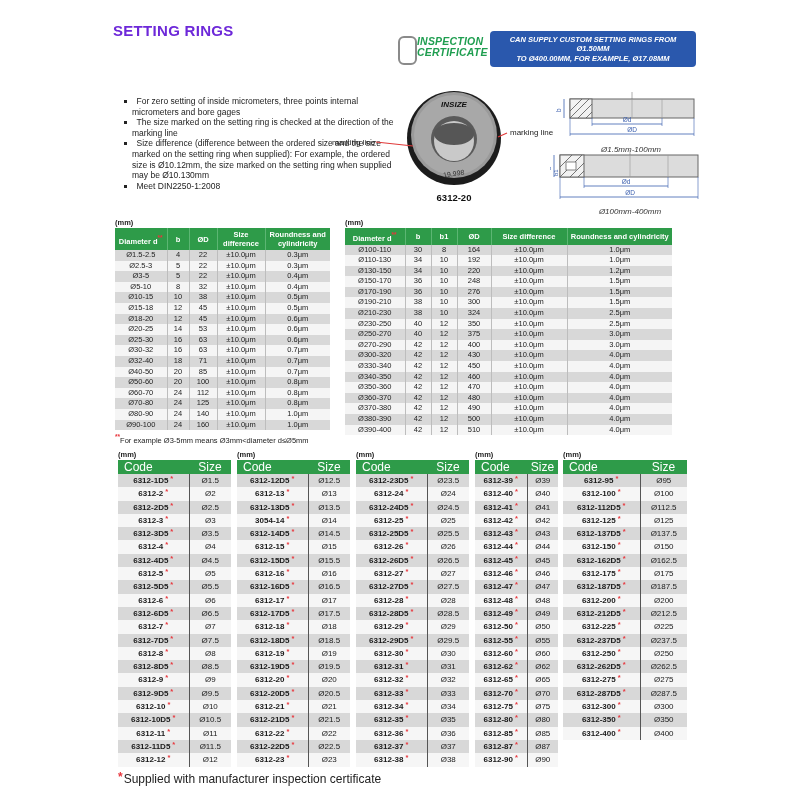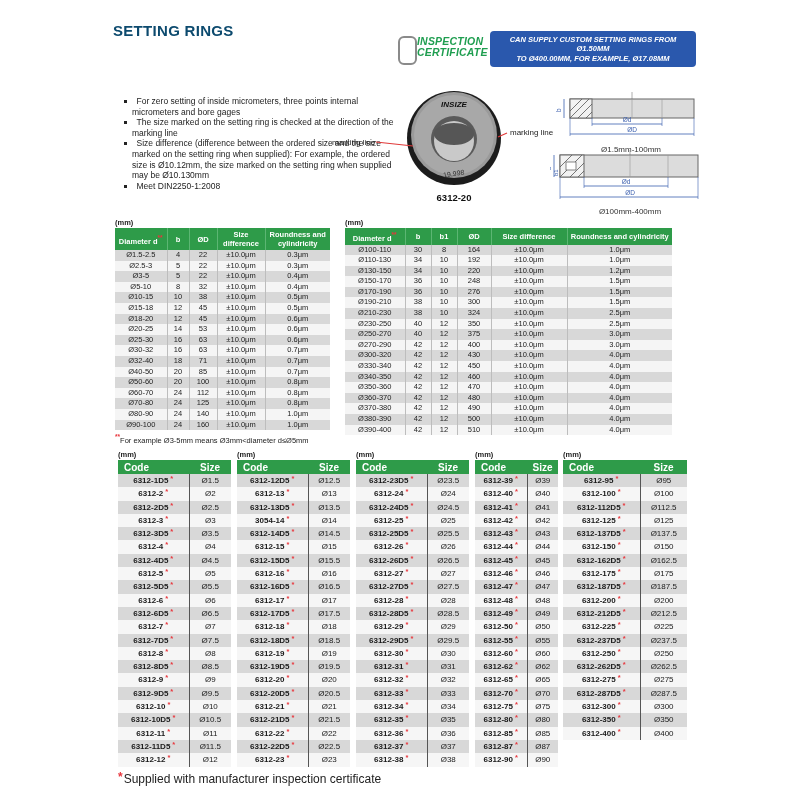--- a/index.html
+++ b/index.html
@@ -1,57 +1,57 @@
 <!DOCTYPE html>
 <html><head>
 <meta charset="utf-8">
 <style>
   * { box-sizing: border-box; margin: 0; padding: 0; }
   body { background:#fff; font-family:"Liberation Sans", sans-serif; }
   .page { position:relative; width:800px; height:800px; background:#ffffff; overflow:hidden; }
 
-  .title { position:absolute; left:113px; top:22px; font-size:15px; font-weight:bold; color:#0c4a6e; letter-spacing:.3px; }
+  .title { position:absolute; left:113px; top:22px; font-size:15px; font-weight:bold; color:#6d28d9; letter-spacing:.3px; }
 
   .cert { position:absolute; left:398px; top:36px; display:flex; gap:0; }
   .cert-badge { width:19px; height:29px; border:2.5px solid #8a8a8a; border-radius:6px; background:#fff; }
   .cert-text { color:#1f9e50; font-weight:bold; font-style:italic; font-size:10.5px; line-height:11px; letter-spacing:.2px; }
 
   .banner { position:absolute; left:490px; top:31px; width:206px; height:36px; background:#2a58ad; border-radius:4px;
             color:#fff; font-weight:bold; font-style:italic; font-size:7.5px; line-height:9.5px; text-align:center;
             display:flex; flex-direction:column; justify-content:center; padding:0 6px; }
 
   .features { position:absolute; left:122px; top:96px; width:282px; }
   .features ul { list-style:square inside; }
   .features li { font-size:8.5px; line-height:10.6px; color:#222; padding-left:2px; text-indent:-8px; margin-left:8px; }
 
   .figure { position:absolute; left:330px; top:88px; }
   .drawing1 { position:absolute; left:556px; top:92px; }
   .drawing2 { position:absolute; left:550px; top:150px; }
-  .draw-caption { font-size:8px; color:#333; text-align:center; margin-top:1px; }
+  .draw-caption { font-size:8px; color:#333; text-align:center; margin-top:1px;font-style:italic; }
 
   .mm { font-size:7.5px; font-weight:bold; color:#222; text-align:left; height:10px; }
 
   table { border-collapse:collapse; table-layout:fixed; width:100%; }
   .data-table th { background:#2e9b49; color:#fff; font-size:7.5px; font-weight:bold; text-align:center;
                    border-right:1px solid #5cb673; line-height:9px; padding:2px 1px; vertical-align:middle; }
   .data-table th:last-child, .code-table th:last-child { border-right:none; }
   .data-table td { font-size:7.5px; color:#222; text-align:center; border-right:1px solid #bdbdbd;
                    height:10.6px; line-height:10.6px; padding:0; white-space:nowrap; overflow:hidden; }
   .data-table td:last-child { border-right:none; }
   .data-table tbody tr:nth-child(odd) td { background:#d8d8d8; }
   .data-table tbody tr:nth-child(even) td { background:#f5f5f5; }
 
   .left-table-wrap  { position:absolute; left:115px; top:218px; width:215px; }
   .right-table-wrap { position:absolute; left:345px; top:218px; width:327px; }
 
   .foot-small { position:absolute; left:115px; top:433px; font-size:7.5px; color:#222; }
   sup.red { color:#e8363d; font-weight:bold; font-size:6.5px; }
 
   .codes { position:absolute; top:450px; }
-  .code-table th { background:#2e9b49; color:#fff; font-size:10px; font-weight:bold; text-align:left;
+  .code-table th { background:#2e9b49; color:#fff; font-size:12px; font-weight:normal; text-align:left;
                    padding:2.5px 0 2.5px 6px; line-height:9px;margin-top:19px; }
   .code-table th.size-h { text-align:center; padding-left:0; }
   .code-table td { height:13.3px; line-height:13.3px; font-size:8px; color:#1a1a1a; padding:0; white-space:nowrap; }
   .code-table tbody tr:nth-child(odd) td { background:#d8d8d8; }
   .code-table tbody tr:nth-child(even) td { background:#f6f6f6; }
   .code-table td.code-cell { text-align:center; font-weight:bold; border-right:1.4px solid #555; }
   .code-table td.size-cell { text-align:center; }
   .star { color:#e8363d; font-weight:bold; position:relative; top:-2px; margin-left:2px; font-size:7.5px; }
 
   .foot-page { position:absolute; left:118px; top:772px; font-size:12px; color:#222; }

